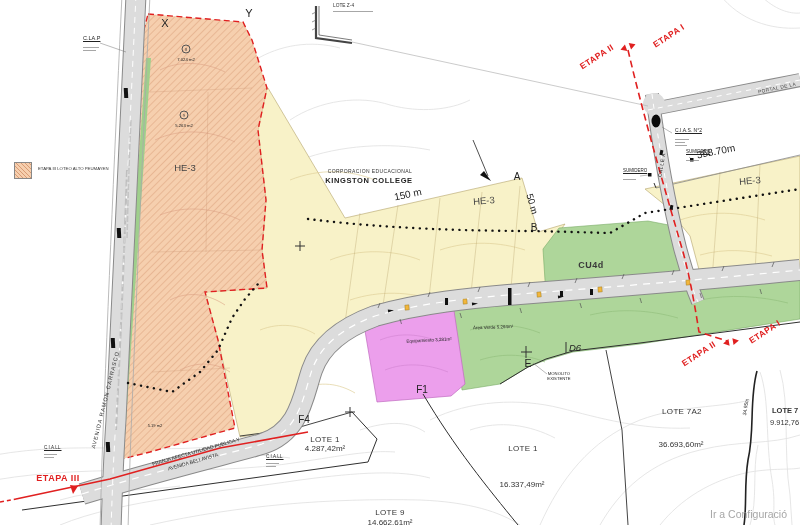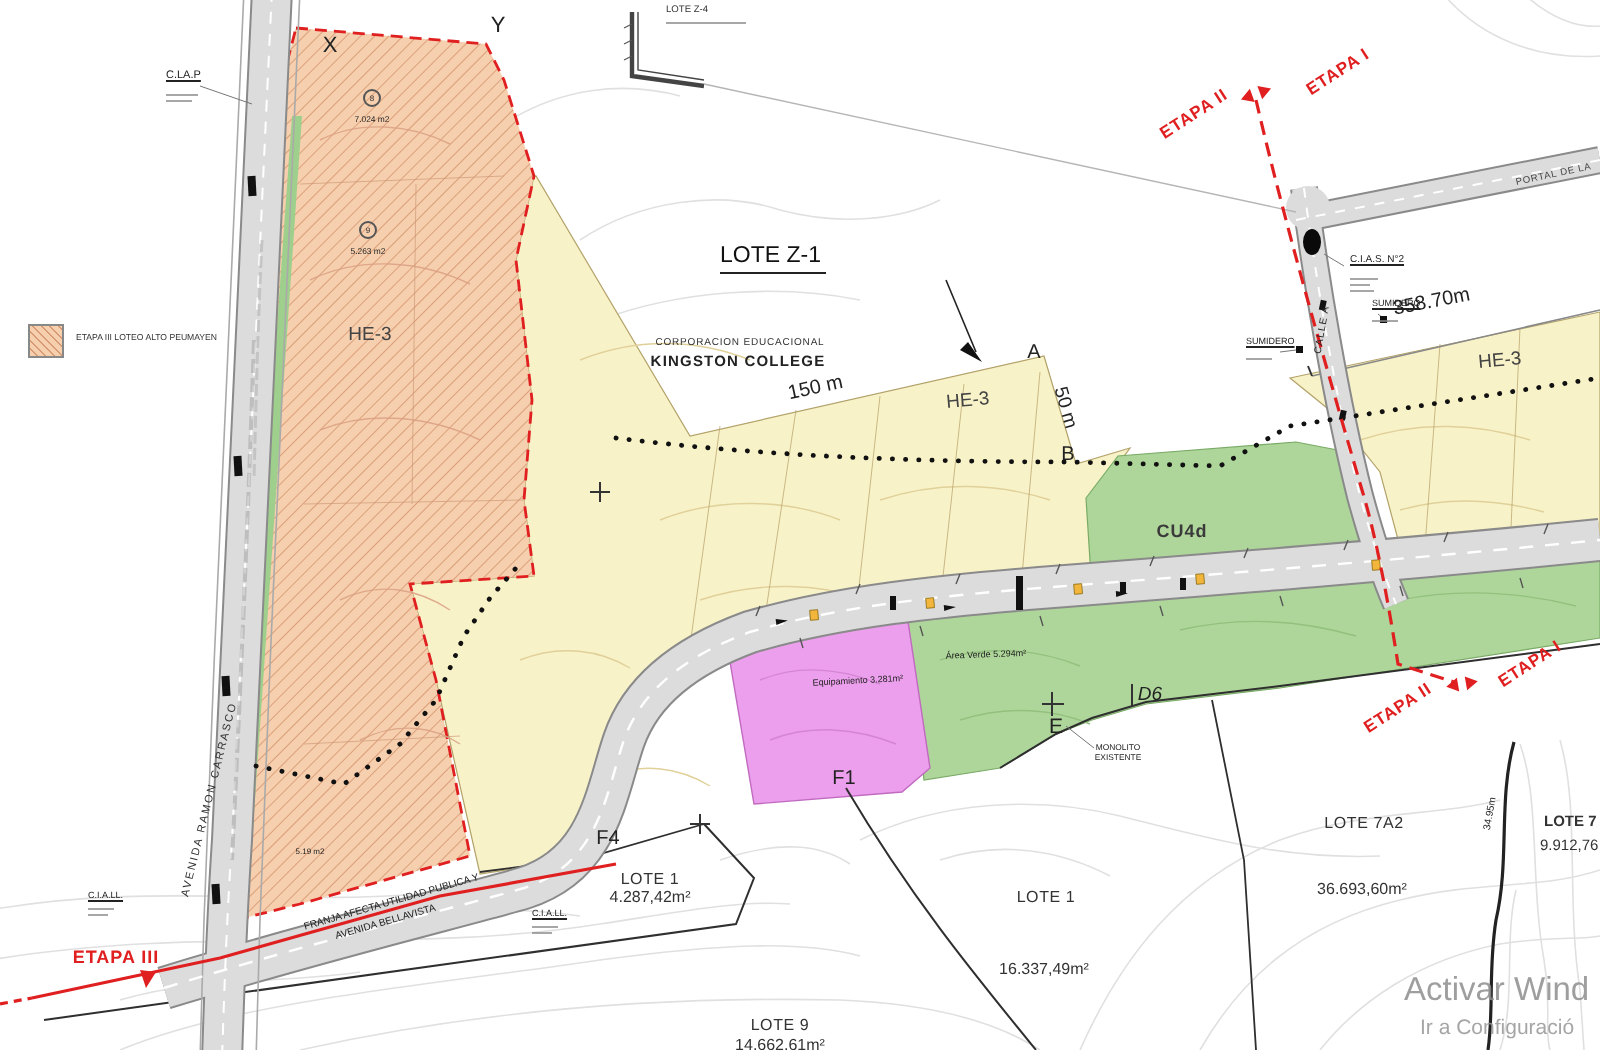--- a/index.html
+++ b/index.html
@@ -221,21 +221,20 @@
     <path d="M656,188 l-2,-5"></path>
   </g>
 
   <g>
     <path d="M473,140 L488,176" stroke="#222" stroke-width="0.8" fill="none"></path>
     <polygon points="491,181 484,171 480,175" fill="#111"></polygon>
   </g>
 </svg>
 
 <div class="tblock">
-  <div class="t2">LOTE Z-1</div>
 </div>
 
 <div class="lbl" style="left:370px;top:172px;font-size:5px;letter-spacing:.4px;color:#333;">CORPORACION EDUCACIONAL</div>
 <div class="lbl" style="left:369px;top:181px;font-size:7.5px;font-weight:600;letter-spacing:.6px;">KINGSTON COLLEGE</div>
 
 <div class="lbl" style="left:185px;top:168px;font-size:9.5px;color:#444;">HE-3</div>
 <div class="lbl" style="left:484px;top:201px;font-size:9.5px;color:#444;transform:translate(-50%,-50%) rotate(-5deg);">HE-3</div>
 <div class="lbl" style="left:750px;top:181px;font-size:9.5px;color:#444;transform:translate(-50%,-50%) rotate(-5deg);">HE-3</div>
 <div class="lbl" style="left:591px;top:266px;font-size:9px;font-weight:600;color:#3a3a3a;letter-spacing:.5px;">CU4d</div>
 <div class="lbl" style="left:429px;top:341px;font-size:4.5px;transform:translate(-50%,-50%) rotate(-3deg);">Equipamiento 3.281m²</div>
@@ -307,16 +306,15 @@
 
 <div class="circ" style="left:186px;top:49px;">8</div>
 <div class="lbl" style="left:186px;top:60px;font-size:4.2px;">7.024 m2</div>
 <div class="circ" style="left:184px;top:115px;">9</div>
 <div class="lbl" style="left:184px;top:126px;font-size:4.2px;">5.263 m2</div>
 <div class="lbl" style="left:155px;top:426px;font-size:4px;">5.19 m2</div>
 
 <div class="legend-swatch"></div>
 <div class="lbl la" style="left:38px;top:167px;font-size:4.3px;color:#333;">ETAPA III LOTEO ALTO PEUMAYEN</div>
 
-<div class="wm1">Activar Wind</div>
 <div class="wm2">Ir a Configuració</div>
 
 </div>
 
 </body></html>

